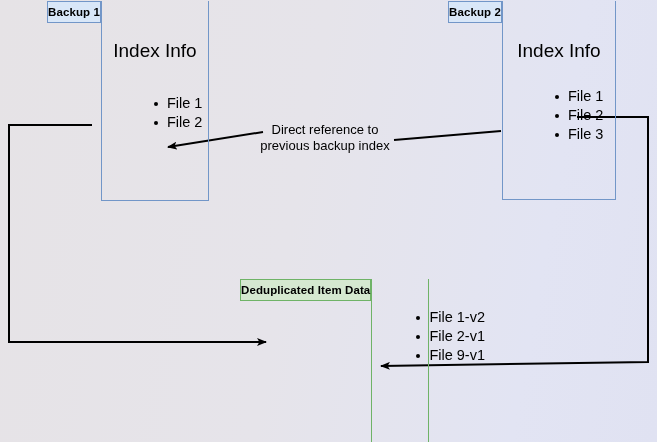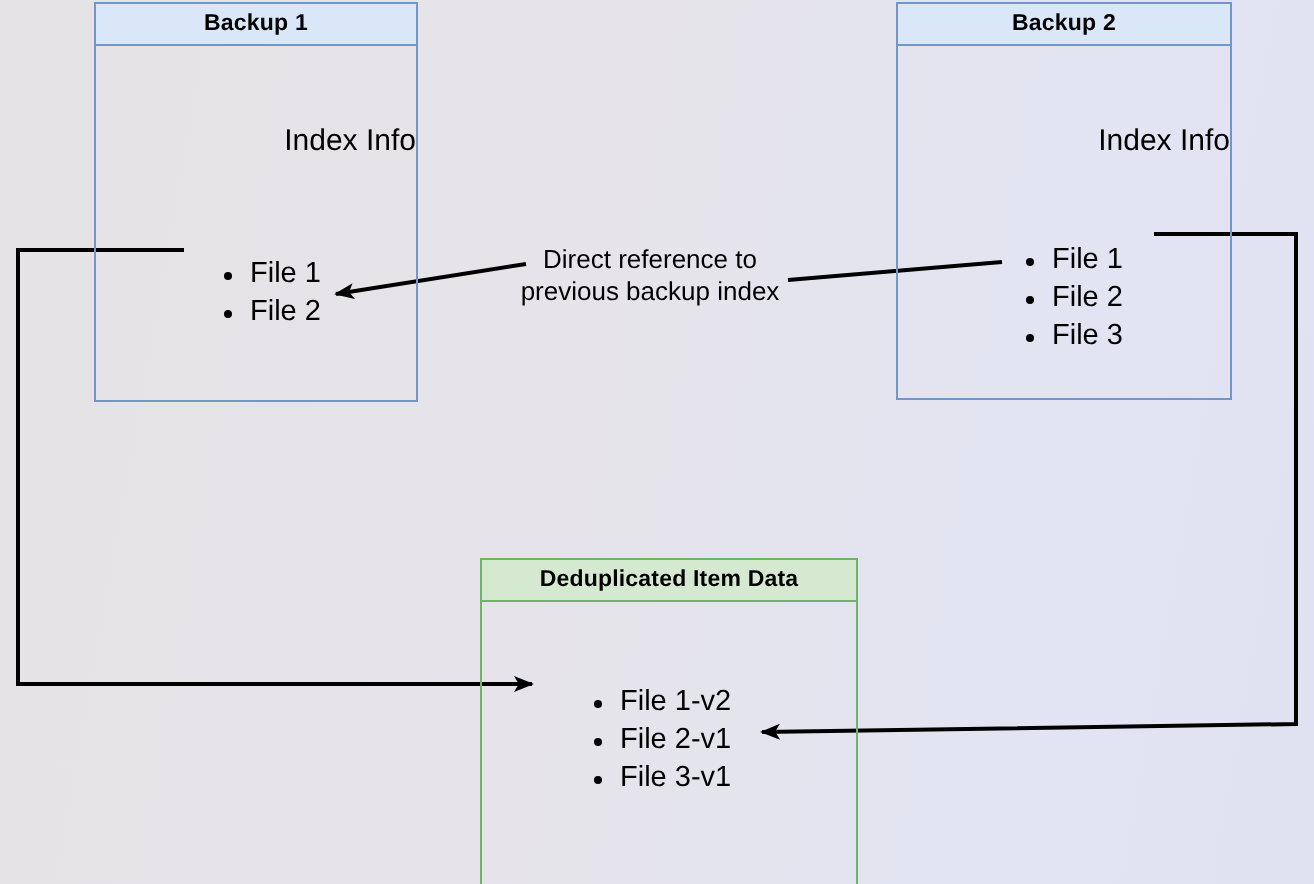--- a/index.html
+++ b/index.html
@@ -25,21 +25,21 @@
     top: 0;
     width: 657px;
     height: 442px;
     pointer-events: none;
   }
 
   .node {
     position: absolute;
     box-sizing: border-box;
     display: flex;
-    flex-direction: column;
+    flex-direction: row;
   }
   .node-header {
     box-sizing: border-box;
     height: 22px;
     line-height: 20px;
     text-align: center;
     font-size: 11.5px;
     font-weight: bold;
     color: #000000;
     letter-spacing: 0.1px;
@@ -66,28 +66,28 @@
   }
   .node-green .node-body {
     border: 1px solid #6fb367;
     border-top: none;
   }
 
   .index-label {
     position: absolute;
     left: 0;
     right: 0;
-    text-align: right;
-    font-size: 15px;
+    text-align: center;
+    font-size: 19px;
     color: #000;
   }
 
   ul.items {
     position: absolute;
-    margin: 12px;
+    margin: 0;
     padding: 0;
     list-style: none;
   }
   ul.items li {
     position: relative;
     font-size: 14.5px;
     line-height: 19px;
     color: #000;
     padding-left: 15px;
     white-space: nowrap;
@@ -155,21 +155,21 @@
       </ul>
     </div>
   </div>
 
   <div class="node node-green" style="left:240px; top:279px; width:189px; height:201px;">
     <div class="node-header">Deduplicated Item Data</div>
     <div class="node-body">
       <ul class="items" style="left:42px; top:29px;">
         <li>File 1-v2</li>
         <li>File 2-v1</li>
-        <li>File 3-v1</li>
+        <li>File 9-v1</li>
       </ul>
     </div>
   </div>
 
   <div class="edge-label" style="left:255px; top:122px; width:140px;">
     <div>Direct reference to</div>
     <div>previous backup index</div>
   </div>
 
 </div>

